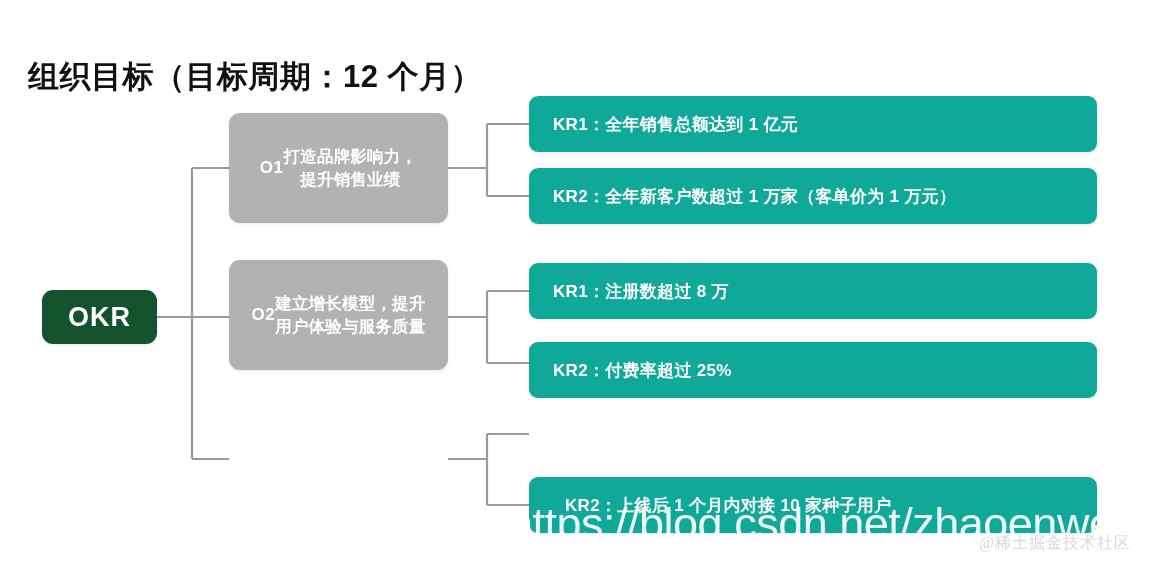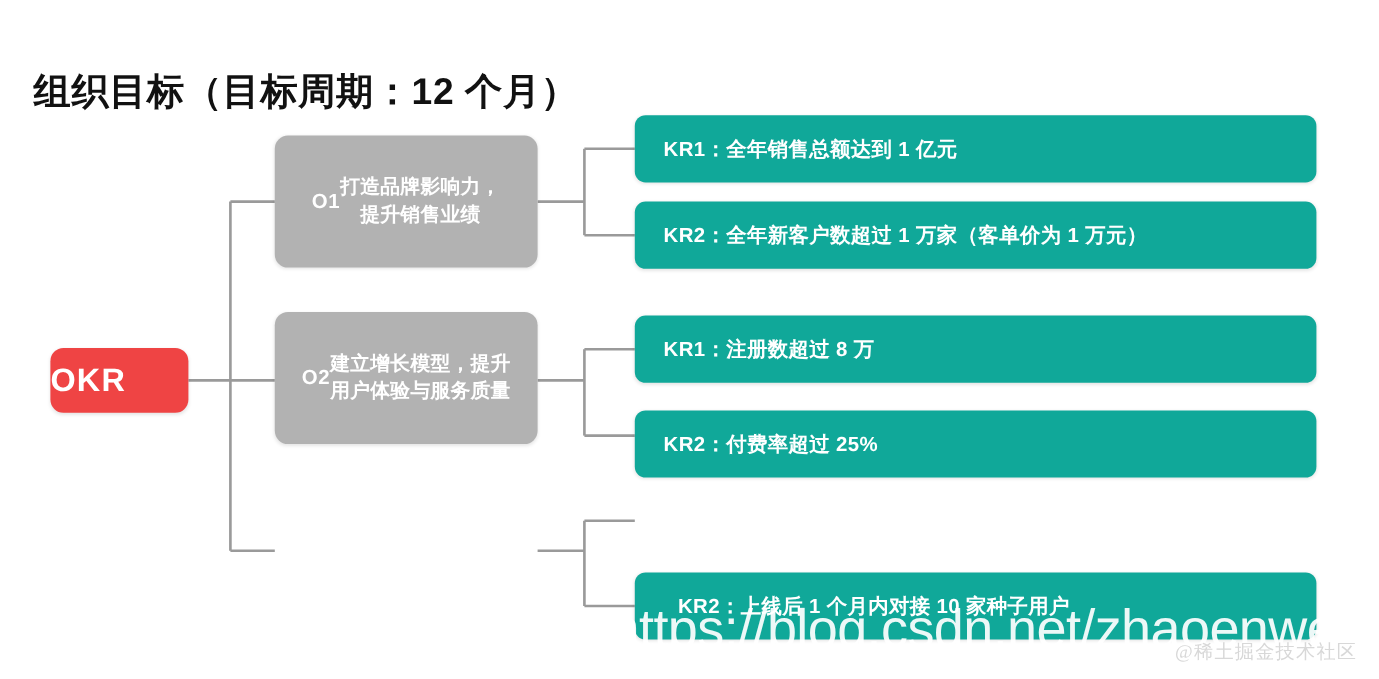--- a/index.html
+++ b/index.html
@@ -45,25 +45,25 @@
     fill: none;
   }
 
   
   #okr-node {
     position: absolute;
     left: 42px;
     top: 290px;
     width: 115px;
     height: 54px;
-    background: #ef4444;
+    background: #14532d;
     border-radius: 11px;
     display: flex;
     align-items: center;
-    justify-content: flex-start;
+    justify-content: center;
     color: #ffffff;
     font-size: 27px;
     font-weight: 700;
     letter-spacing: 1px;
     box-shadow: 0 1px 3px rgba(0,0,0,0.10);
   }
 
   
   .obj-box {
     position: absolute;

